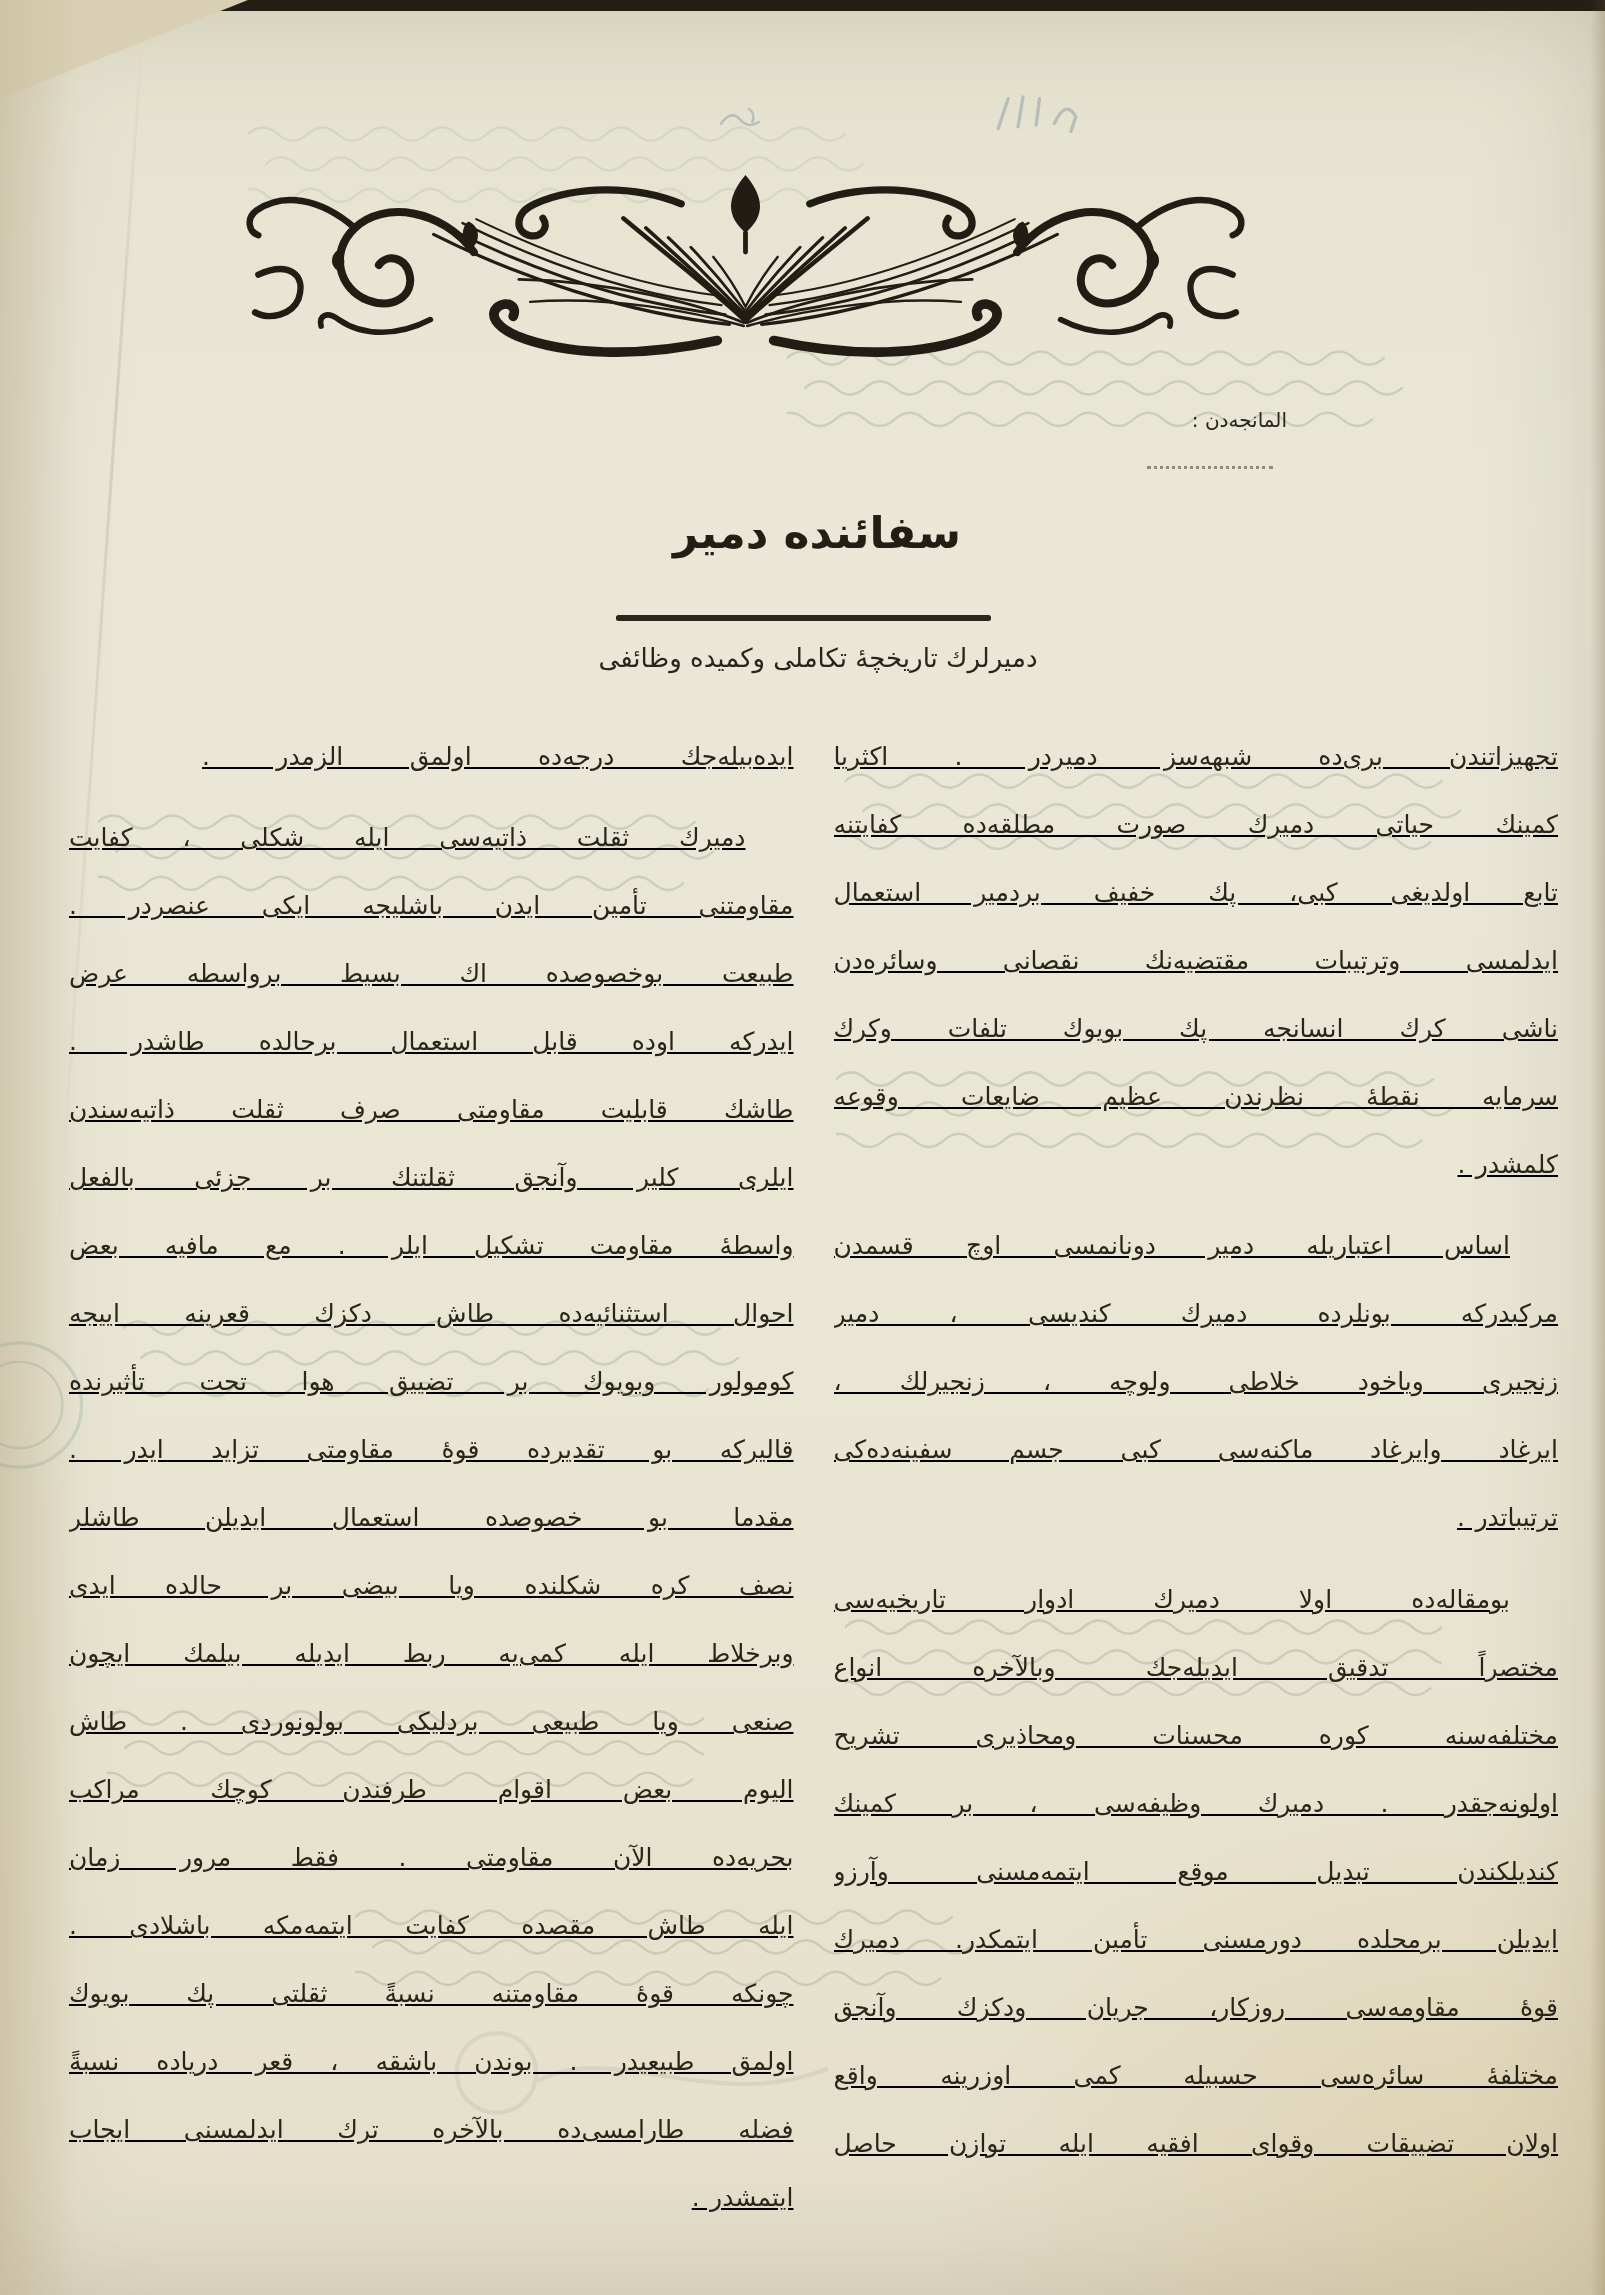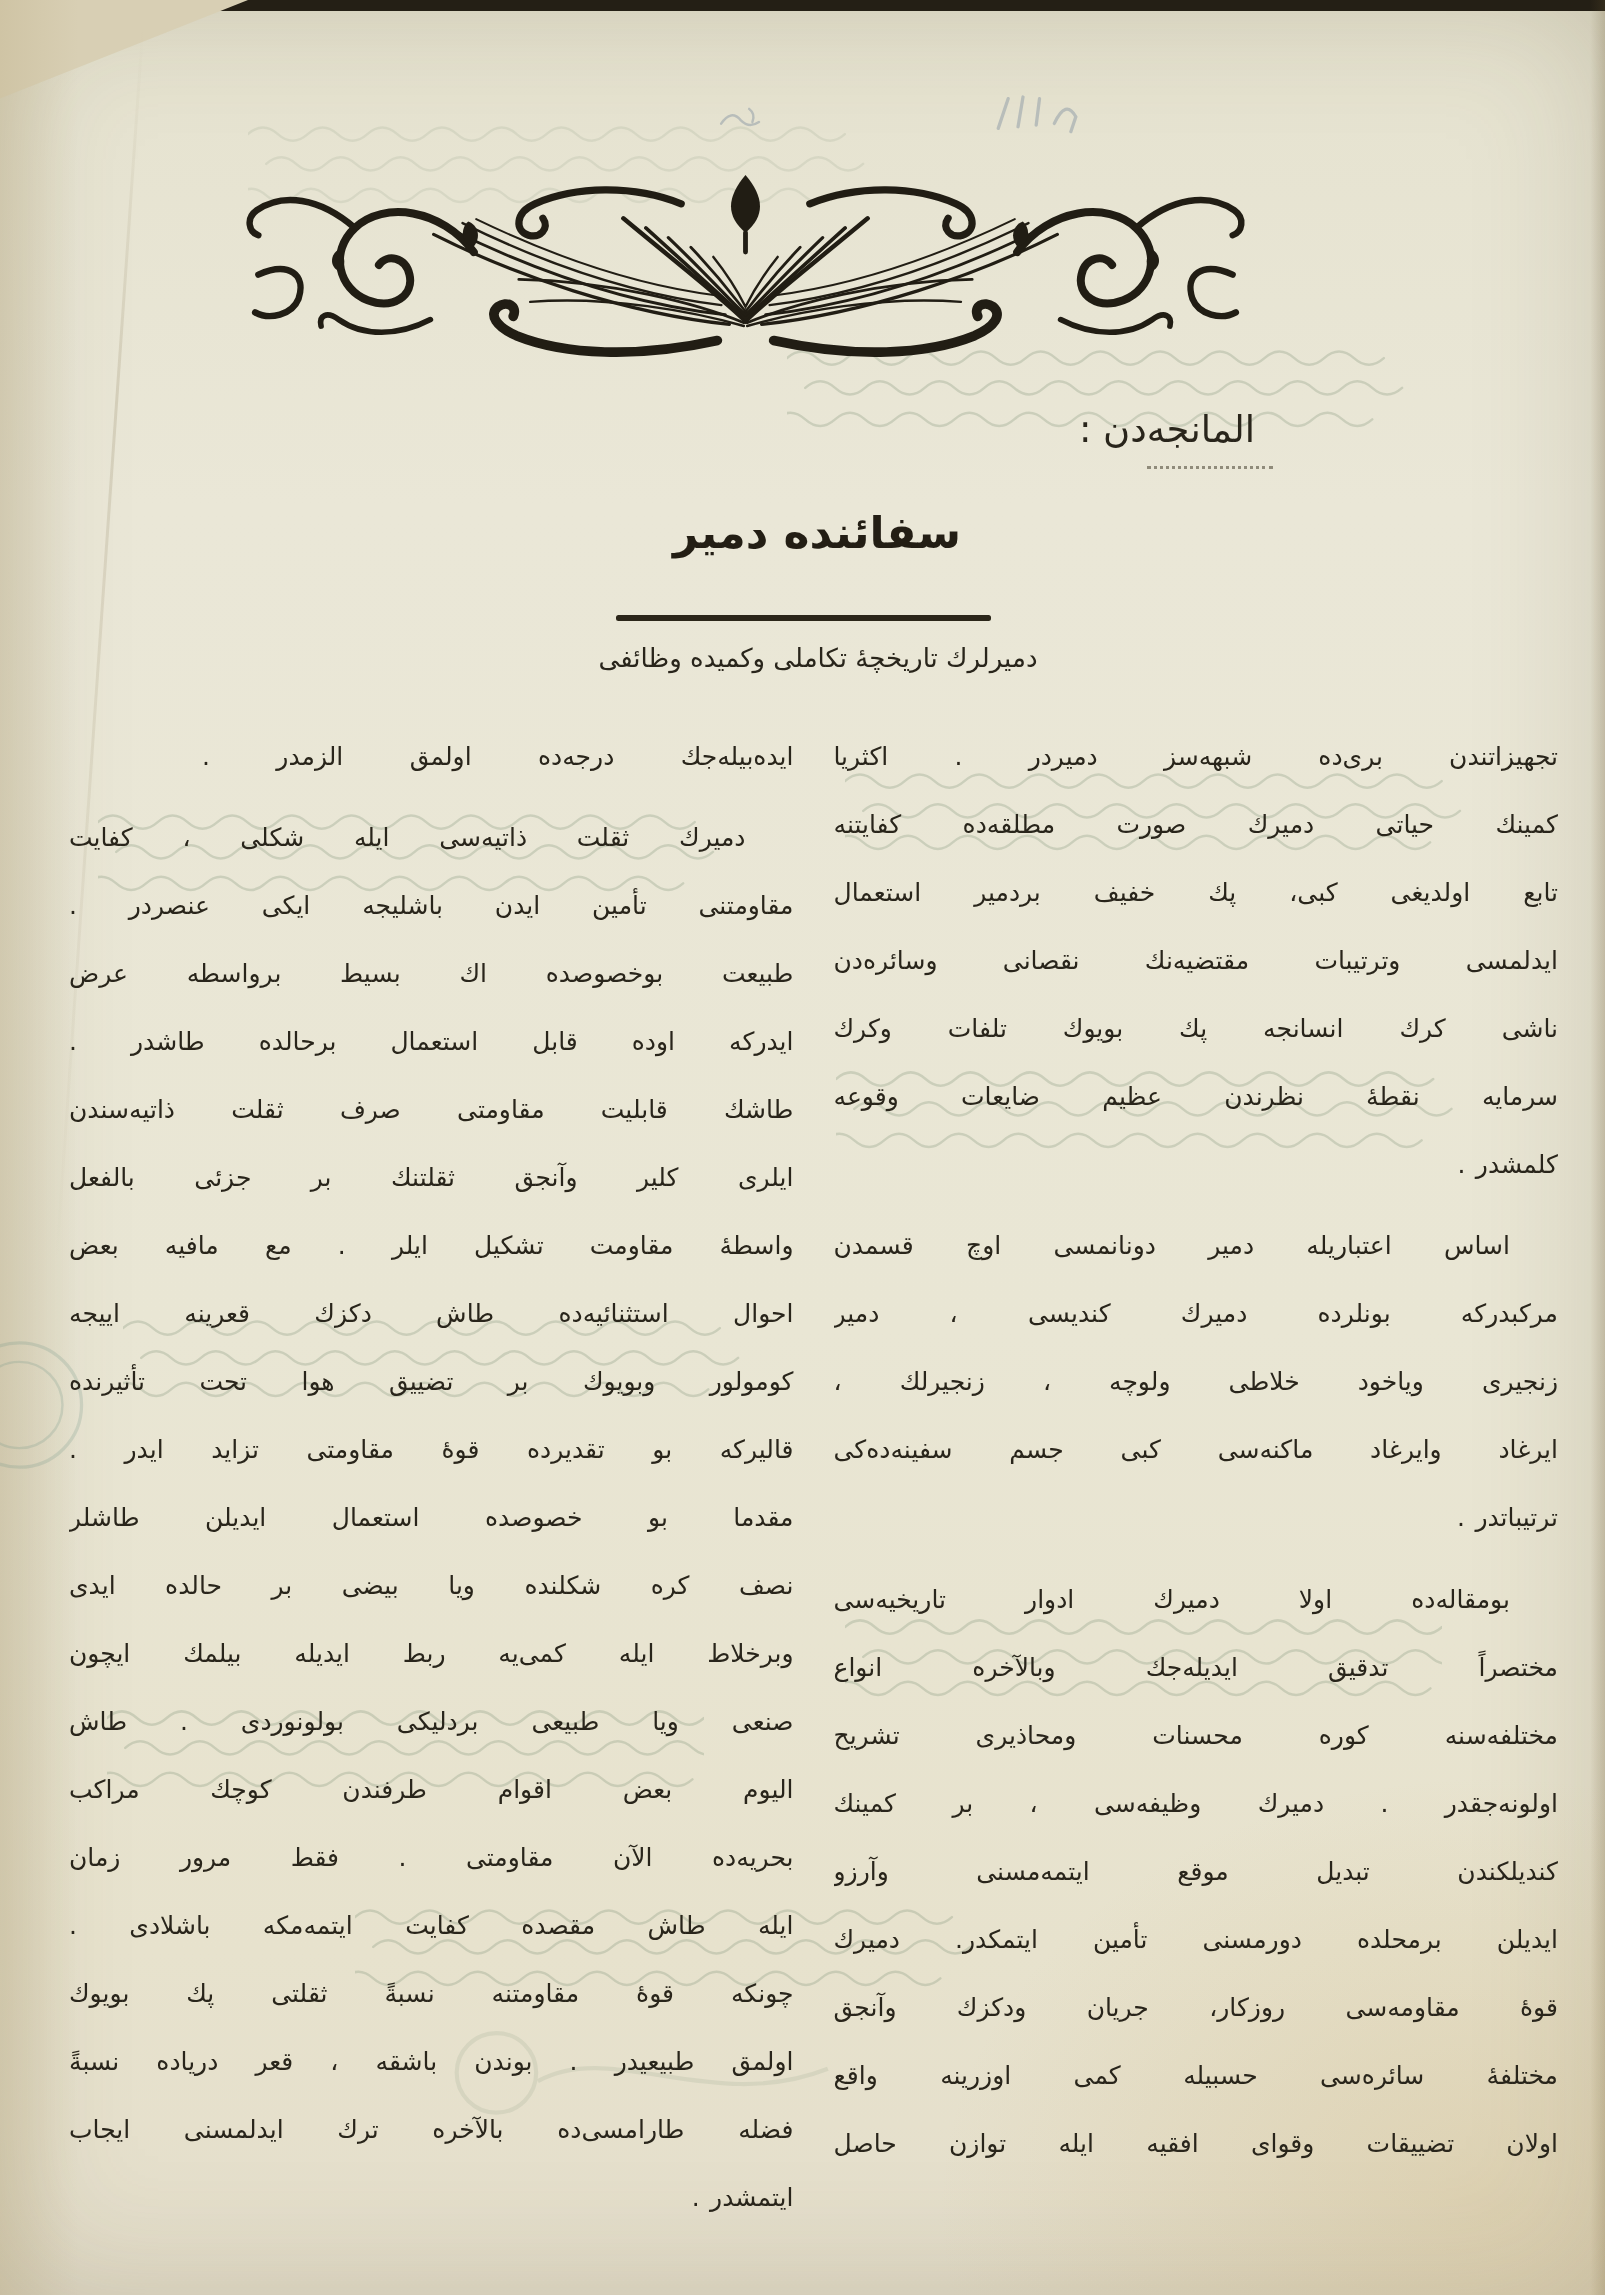--- a/index.html
+++ b/index.html
@@ -19,33 +19,33 @@
         background:linear-gradient(270deg,rgba(105,88,50,.22),rgba(105,88,50,0));}
   .stain{position:absolute;right:0;bottom:0;width:746px;height:580px;
         background:radial-gradient(ellipse at 85% 85%,rgba(196,166,100,.25),rgba(196,166,100,0) 62%);}
   .ghost{position:absolute;opacity:.3;pointer-events:none;}
   .ghost.faint{opacity:.16;}
   .pencil{position:absolute;opacity:.5;pointer-events:none;}
   .stamp{position:absolute;opacity:.22;pointer-events:none;}
 
   .ornament{position:absolute;top:154px;left:234px;}
 
-  .section-label{position:absolute;top:408px;right:350px;font-size:37px;color:#29251b;
+  .section-label{position:absolute;top:408px;right:318px;font-size:20px;color:#29251b;
         letter-spacing:0;}
   .dotted-line{position:absolute;top:466px;right:332px;width:126px;height:0;
         border-top:3.3px dotted rgba(70,64,48,.55);}
   .title{position:absolute;top:492px;left:0;width:100%;text-align:center;
         font-size:44px;font-weight:bold;color:#231e14;margin:15px;}
   .title-rule{position:absolute;top:615px;left:617px;width:375px;height:5.8px;
         background:#2b2619;border-radius:2.5px;}
   .subtitle{position:absolute;top:643px;left:16px;width:100%;text-align:center;
         font-size:26px;color:#29251b;}
 
   .columns{position:absolute;top:723px;left:70px;right:47px;display:flex;gap:40px;}
-  .col{flex:1;min-width:0;}
+  .col{flex:1;min-width:0;text-decoration:underline;}
   .tline{height:68px;line-height:68px;font-size:25px;color:#29251b;
         text-align:justify;text-align-last:justify;word-spacing:2.5px;
         overflow:hidden;white-space:nowrap;}
   .tline.end{text-align:right;text-align-last:right;}
   .tline.ind{padding-right:48px;}
   .tline.gap{margin-top:13.3px;}
 </style>
 </head>
 <body>
 

